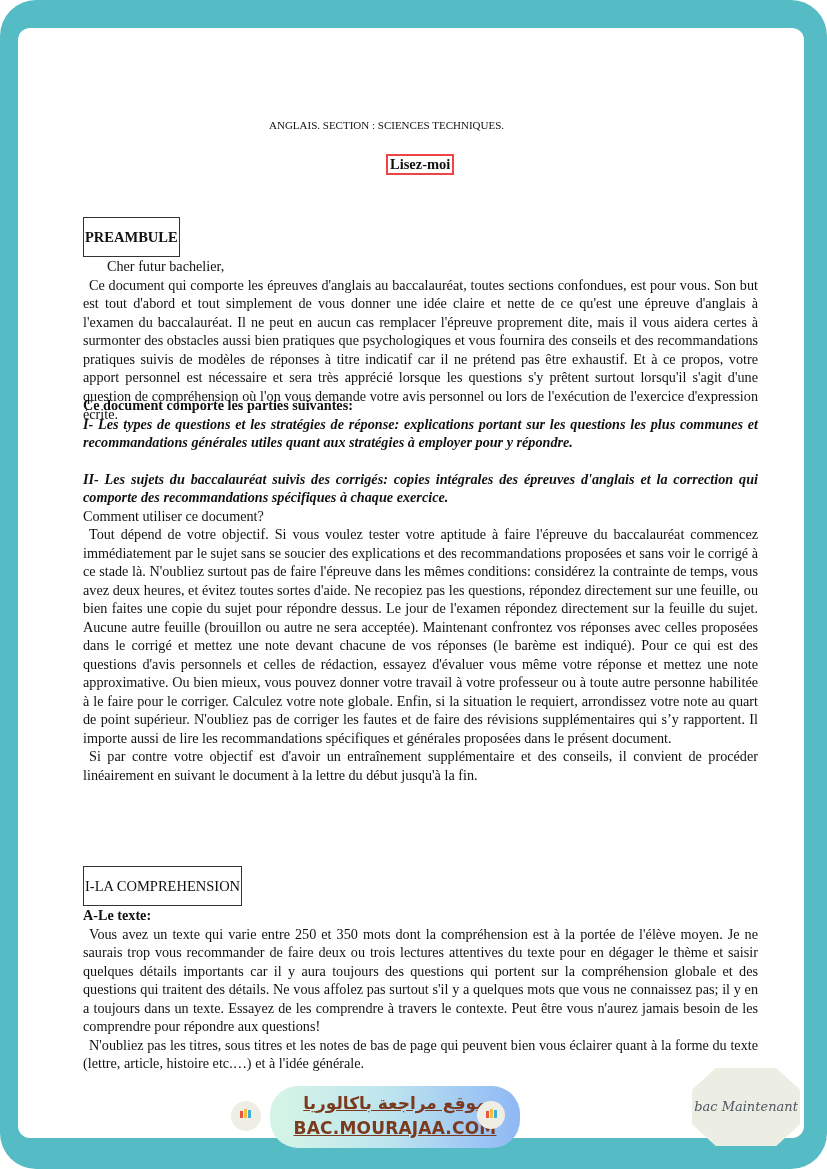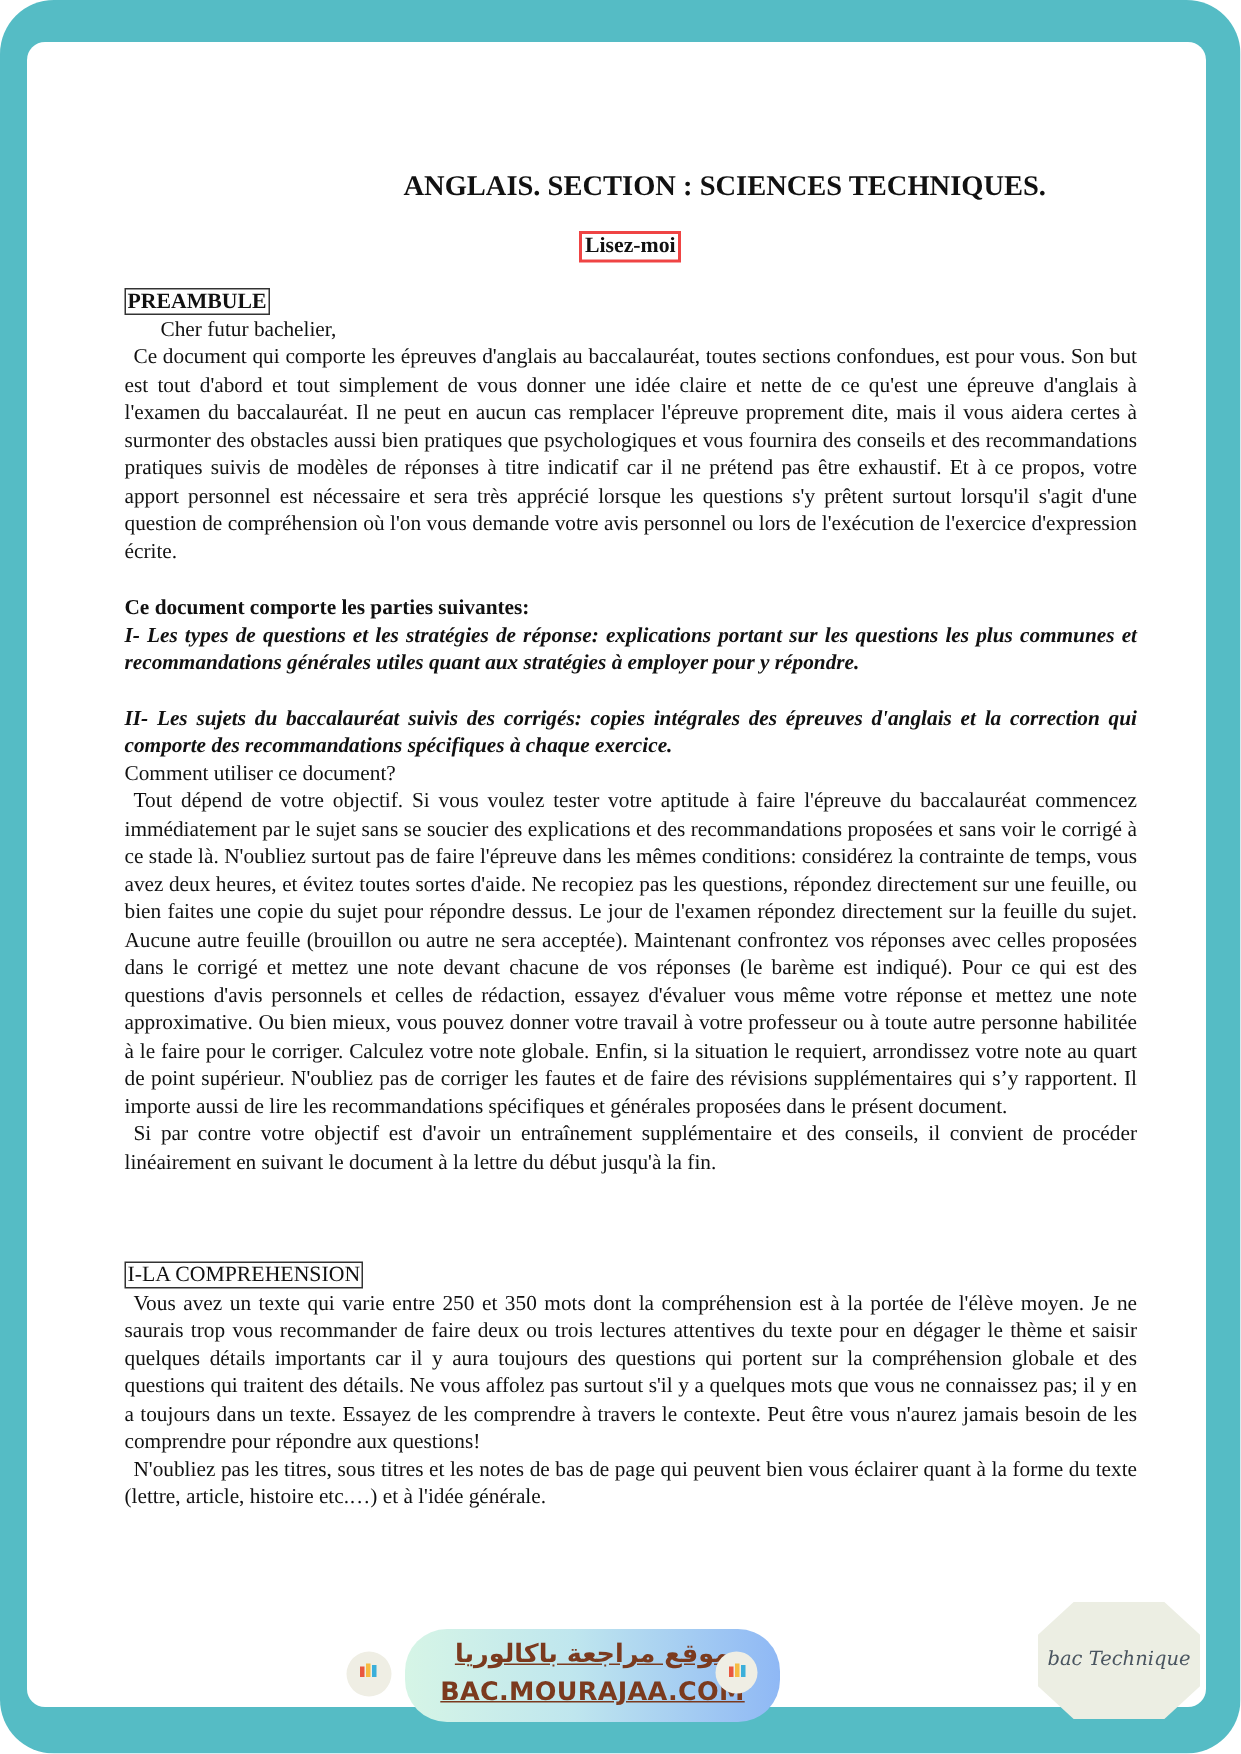--- a/index.html
+++ b/index.html
@@ -16,29 +16,29 @@
   .teal-bg {
     position: absolute; left: 0; top: 0; width: 827px; height: 1169px;
     background: #55bcc5; border-radius: 36px;
   }
   .page {
     position: absolute; left: 83px; top: 0; width: 675px;
     font-size: 14.2px; line-height: 18.5px;
   }
   .title {
     position: absolute; left: 186px; top: 116px; width: 400px;
-    font-weight: bold; font-size: 19px; text-align: left; white-space: nowrap;
+    font-weight: normal; font-size: 11px; text-align: left; white-space: nowrap;
   }
   .lisez {
     position: absolute; left: 303px; top: 154px;
     border: 2px solid #ef4444; padding: 0 2px; font-weight: bold; font-size: 14.5px; line-height: 17px;
   }
   .block { position: absolute; left: 0; width: 675px; }
   .boxed {
-    display: inline-block; border: 1px solid #333; padding: 0 1px; line-height: 16px; font-weight: bold; font-size: 14.5px;
+    display: inline-block; border: 1px solid #333; padding: 11px 1px; line-height: 16px; font-weight: bold; font-size: 14.5px; margin-top: 25px;
   }
   .boxed.normal { font-weight: normal; }
   .ul { }
   .b { font-weight: bold; }
   .bi { font-weight: bold; font-style: italic; }
   p { margin: 0; text-align: justify; }
   .indent1 { text-indent: 24px; }
   .indent2 { text-indent: 6px; }
   .banner {
     position: absolute; left: 270px; top: 1086px; width: 250px; height: 62px;
@@ -81,20 +81,21 @@
     <p class="bi">I- Les types de questions et les stratégies de réponse: explications portant sur les questions les plus communes et recommandations générales utiles quant aux stratégies à employer pour y répondre.</p>
     <p style="height:18px;"></p>
     <p class="bi">II- Les sujets du baccalauréat suivis des corrigés: copies intégrales des épreuves d'anglais et la correction qui comporte des recommandations spécifiques à chaque exercice.</p>
     <p class="ul" style="text-align:left;">Comment utiliser ce document?</p>
     <p class="indent2">Tout dépend de votre objectif. Si vous voulez tester votre aptitude à faire l'épreuve du baccalauréat commencez immédiatement par le sujet sans se soucier des explications et des recommandations proposées et sans voir le corrigé à ce stade là. N'oubliez surtout pas de faire l'épreuve dans les mêmes conditions: considérez la contrainte de temps, vous avez deux heures, et évitez toutes sortes d'aide. Ne recopiez pas les questions, répondez directement sur une feuille, ou bien faites une copie du sujet pour répondre dessus. Le jour de l'examen répondez directement sur la feuille du sujet. Aucune autre feuille (brouillon ou autre ne sera acceptée). Maintenant confrontez vos réponses avec celles proposées dans le corrigé et mettez une note devant chacune de vos réponses (le barème est indiqué). Pour ce qui est des questions d'avis personnels et celles de rédaction, essayez d'évaluer vous même votre réponse et mettez une note approximative. Ou bien mieux, vous pouvez donner votre travail à votre professeur ou à toute autre personne habilitée à le faire pour le corriger. Calculez votre note globale. Enfin, si la situation le requiert, arrondissez votre note au quart de point supérieur. N'oubliez pas de corriger les fautes et de faire des révisions supplémentaires qui s’y rapportent. Il importe aussi de lire les recommandations  spécifiques et générales proposées dans le présent document.</p>
     <p class="indent2">Si par contre votre objectif est d'avoir un entraînement supplémentaire et des conseils, il convient de procéder linéairement en suivant le document à la lettre du début jusqu'à la fin.</p>
   </div>
 
   <div class="block" style="top:841px;">
     <div><span class="boxed normal">I-LA COMPREHENSION</span></div>
+    <p class="b ul" style="text-align:left;">A-Le texte:</p>
     <p class="indent2">Vous avez un texte  qui varie entre 250 et 350 mots dont la compréhension est à la portée de l'élève moyen. Je ne saurais trop vous recommander de faire deux ou trois lectures attentives du texte pour en dégager le thème et saisir quelques détails importants car il y aura toujours des questions qui portent sur la compréhension globale et des questions qui traitent des détails. Ne vous affolez pas surtout s'il y a quelques mots que vous ne connaissez pas; il y en a toujours dans un texte. Essayez de les comprendre à travers le contexte. Peut être vous n'aurez jamais besoin de les comprendre pour répondre aux questions!</p>
     <p class="indent2">N'oubliez pas les titres, sous titres et les notes de bas de page qui peuvent bien vous éclairer quant à la forme du texte (lettre, article, histoire etc.…) et à l'idée générale.</p>
   </div>
 </div>
 
 <div class="mini-logo" style="left:231px; top:1101px;">
   <svg class="glyph" viewBox="0 0 14 12">
     <rect x="1" y="3" width="3" height="7" fill="#e9573f"></rect>
     <rect x="5" y="1" width="3" height="9" fill="#f6bb42"></rect>
     <rect x="9" y="2" width="3" height="8" fill="#3bafda"></rect>
@@ -104,13 +105,13 @@
   <div class="ar">موقع مراجعة  باكالوريا</div>
   <div class="url">BAC.MOURAJAA.COM</div>
 </a>
 <div class="mini-logo" style="left:477px; top:1101px; width:28px; height:28px;">
   <svg class="glyph" viewBox="0 0 14 12">
     <rect x="1" y="3" width="3" height="7" fill="#e9573f"></rect>
     <rect x="5" y="1" width="3" height="9" fill="#f6bb42"></rect>
     <rect x="9" y="2" width="3" height="8" fill="#3bafda"></rect>
   </svg>
 </div>
-<div class="bactech">bac Technique</div>
+<div class="bactech">bac Maintenant</div>
 
 </body></html>

